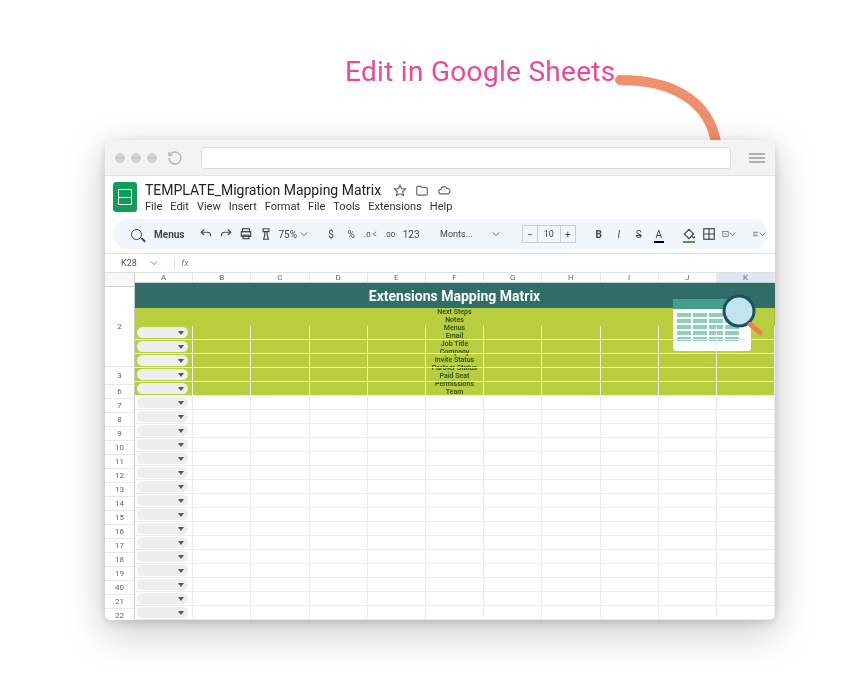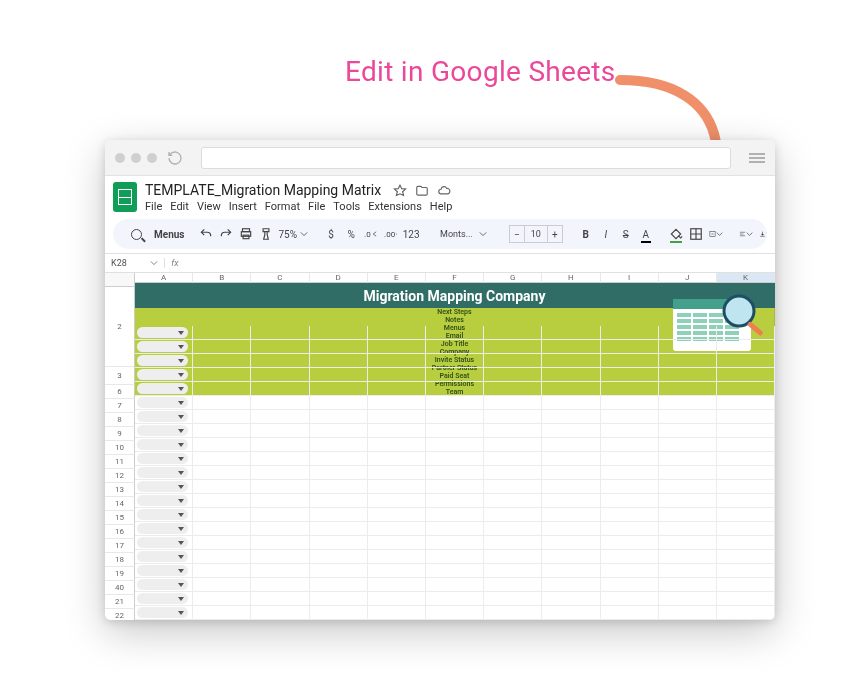--- a/index.html
+++ b/index.html
@@ -36,30 +36,30 @@
 
 
 .toolbar { height: 30px; margin: 4px 8px; background: #f2f6fc; border-radius: 18px; display: flex; align-items: center; padding: 0 10px; gap: 6px; font-size: 10px; color: #444; overflow:hidden; }
 .menus-chip { display: flex; align-items: center; gap: 12px; border-radius: 12px; padding: 3px 8px; background: #f2f6fc; font-weight: bold; }
 .menus-chip .mag { width: 11px; height: 11px; border: 1.5px solid #444; border-radius:50%; position:relative; }
 .menus-chip .mag::after{content:"";position:absolute;width:5px;height:1.5px;background:#444;left:9px;top:9px;transform:rotate(45deg);}
 .tb-sep { width:1px; height:16px; background:#d0d7e2; margin:0 2px; }
 .tb-btn { min-width:14px; height:20px; display:flex; align-items:center; justify-content:center; color:#444; cursor:pointer; }
 .tb-btn svg { width:14px; height:14px; }
 .zoom { display:flex; align-items:center; gap:3px; }
-.fontbox { border-radius:4px; padding:2px 6px; display:flex; align-items:center; gap:6px; font-size:9px;}
+.fontbox { border-radius:4px; padding:2px 6px; display:flex; align-items:center; gap:19px; font-size:9px;}
 .sizebox { display:flex; align-items:center; gap:0; }
 .sizebox .pm { width:16px; height:18px; border:1px solid #ccc; display:flex;align-items:center;justify-content:center; }
 .sizebox .val { width:22px; height:18px; border:1px solid #ccc; border-left:none; border-right:none; display:flex;align-items:center;justify-content:center; font-size:9px;}
 .bold { font-weight:700; } .ital { font-style:italic; } .uline { text-decoration:line-through; }
 .paint-ic{position:relative;} .paint-ic::after{content:"";position:absolute;left:1px;bottom:1px;width:12px;height:2px;background:#43a047;}
 
 
 .fx-row { display:flex; align-items:center; height:20px; border-top:1px solid #e0e0e0; border-bottom:1px solid #e0e0e0; font-size:9px; color:#555;}
-.namebox { width:60px; padding:0 6px; border-right:1px solid #e0e0e0; display:flex; align-items:center; justify-content:space-between;}
+.namebox { width:70px; padding:0 16px; border-right:1px solid #e0e0e0; display:flex; align-items:center; justify-content:space-between;}
 .fxlabel { width:20px; text-align:center; font-style:italic; color:#888;}
 .formula { flex:1; }
 
 
 .grid { flex:1; display:flex; overflow:hidden; font-size:8px; color:#444; }
 .rowhdrs { width:30px; background:#fff; flex-shrink:0; }
 .rowhdr { height:14px; border-bottom:1px solid #e8e8e8; border-right:1px solid #ccc; display:flex; align-items:center; justify-content:center; font-size:8px; color:#666;}
 .rowhdr.corner{background:#f8f8f8;border-bottom:1px solid #ccc;}
 .cells { flex:1; display:flex; flex-direction:column; }
 .colhdrs { display:flex; height:14px; }
@@ -307,21 +307,21 @@
           <div class="colhdr">E</div>
           <div class="colhdr">F</div>
           <div class="colhdr">G</div>
           <div class="colhdr">H</div>
           <div class="colhdr">I</div>
           <div class="colhdr">J</div>
           <div class="colhdr sel">K</div>
         </div>
       <div class="banner-row">
         <div class="banner-cell">
-          <span class="banner-title">Migration Mapping Company</span>
+          <span class="banner-title">Extensions Mapping Matrix</span>
           <span class="banner-art">
             <svg viewBox="0 0 95 64">
               <rect x="0" y="8" width="78" height="52" rx="3" fill="#ffffff"></rect>
               <rect x="0" y="8" width="78" height="10" fill="#43a08a"></rect>
               <g fill="#8fd0b8">
                 <rect x="4" y="22" width="14" height="4"></rect>
                   <rect x="20" y="22" width="14" height="4"></rect>
                   <rect x="36" y="22" width="14" height="4"></rect>
                   <rect x="52" y="22" width="14" height="4"></rect>
                 <rect x="4" y="28" width="14" height="4"></rect>

